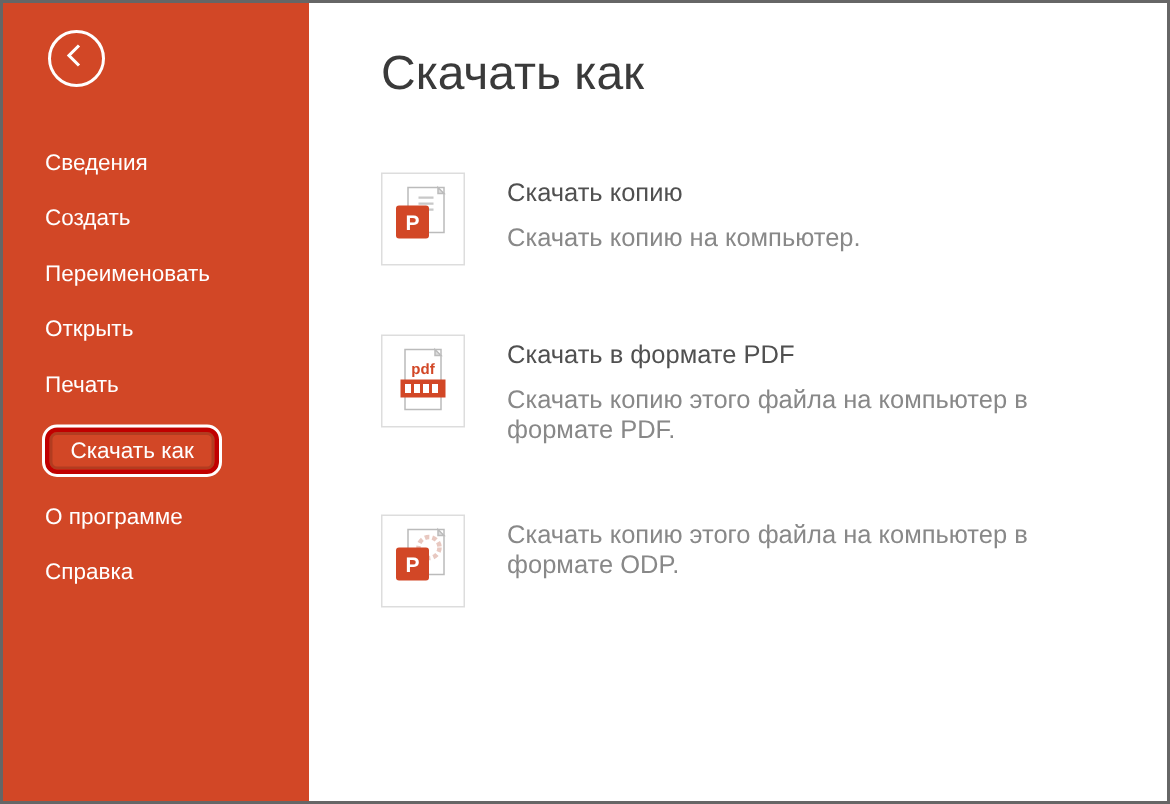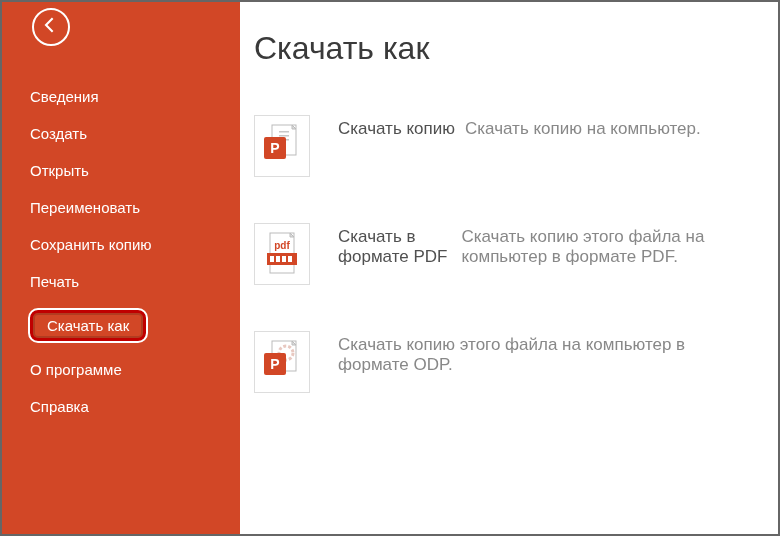--- a/index.html
+++ b/index.html
@@ -1,50 +1,49 @@
 <!DOCTYPE html>
 <html><head>
   <meta charset="utf-8">
   <style>
     * { box-sizing: border-box; margin: 0; padding: 0; }
     body { font-family: "Segoe UI", Arial, sans-serif; background: #fff; }
     .frame { width: 780px; height: 536px; border: 2px solid #666; position: relative; overflow: hidden; background: #fff; }
-    .sidebar { position: absolute; left: 0; top: 0; bottom: 0; width: 238px; background: #d24726; color: #fff; padding-top: 6px; }
+    .sidebar { position: absolute; left: 0; top: 0; bottom: 0; width: 204px; background: #d24726; color: #fff; padding-top: 18px; }
     .back-btn { width: 38px; height: 38px; border: 2px solid #fff; border-radius: 50%; margin-left: 30px; margin-bottom: 32px; display: flex; align-items: center; justify-content: center; cursor: pointer; }
     .back-btn svg { width: 20px; height: 20px; fill: #fff; stroke: #fff; }
     .menu { display: flex; flex-direction: column; }
     .menu-item { padding: 10px 28px; font-size: 15px; cursor: pointer; color: #fff; }
     .menu-item.selected { position: relative; }
     .menu-item.selected .sel-box { border: 3px solid #c00000; outline: 2px solid #fff; border-radius: 8px; padding: 4px 14px; display: inline-block; box-shadow: 0 0 0 2px rgba(0,0,0,0.15) inset; }
     .content { margin-left: 210px; padding: 28px 42px; }
     .page-title { font-size: 32px; font-weight: 300; color: #3a3a3a; margin-bottom: 34px; }
     .option-row { display: flex; align-items: flex-start; gap: 28px; padding: 14px 0 32px 0; border-bottom: none; cursor: pointer; }
     .opt-icon { width: 56px; height: 62px; border: 1px solid #ddd; background: #fff; display: flex; align-items: center; justify-content: center; flex-shrink: 0; }
-    .opt-text { display: flex; flex-direction: row; gap: 10px; padding-top: 4px; }
+    .opt-text { display: flex; flex-direction: column; gap: 10px; padding-top: 4px; }
     .opt-title { font-size: 17px; color: #505050; font-weight: 400; }
     .opt-desc { font-size: 17px; color: #888; font-weight: 400; }
   </style>
 </head>
 <body>
 
 <div class="frame">
   <div class="sidebar">
     <div class="back-btn">
       <span>
         <svg viewBox="0 0 24 24">
             <path d="M14 4 L6 12 L14 20" stroke="#fff" stroke-width="2.5" fill="none"></path>
           </svg>
       </span>
     </div>
     <div class="menu">
       <div class="menu-item"><span>Сведения</span></div>
       <div class="menu-item"><span>Создать</span></div>
+      <div class="menu-item"><span>Переименовать</span></div>
       <div class="menu-item"><span>Открыть</span></div>
-      <div class="menu-item"><span>Переименовать</span></div>
-      <div class="menu-item"><span>Сохранить копию</span></div>
       <div class="menu-item"><span>Печать</span></div>
       <div class="menu-item selected"><span class="sel-box"><span>Скачать как</span></span></div>
       <div class="menu-item"><span>О программе</span></div>
       <div class="menu-item"><span>Справка</span></div>
     </div>
   </div>
 
   <div class="content">
     <div class="page-title">Скачать как</div>
 

